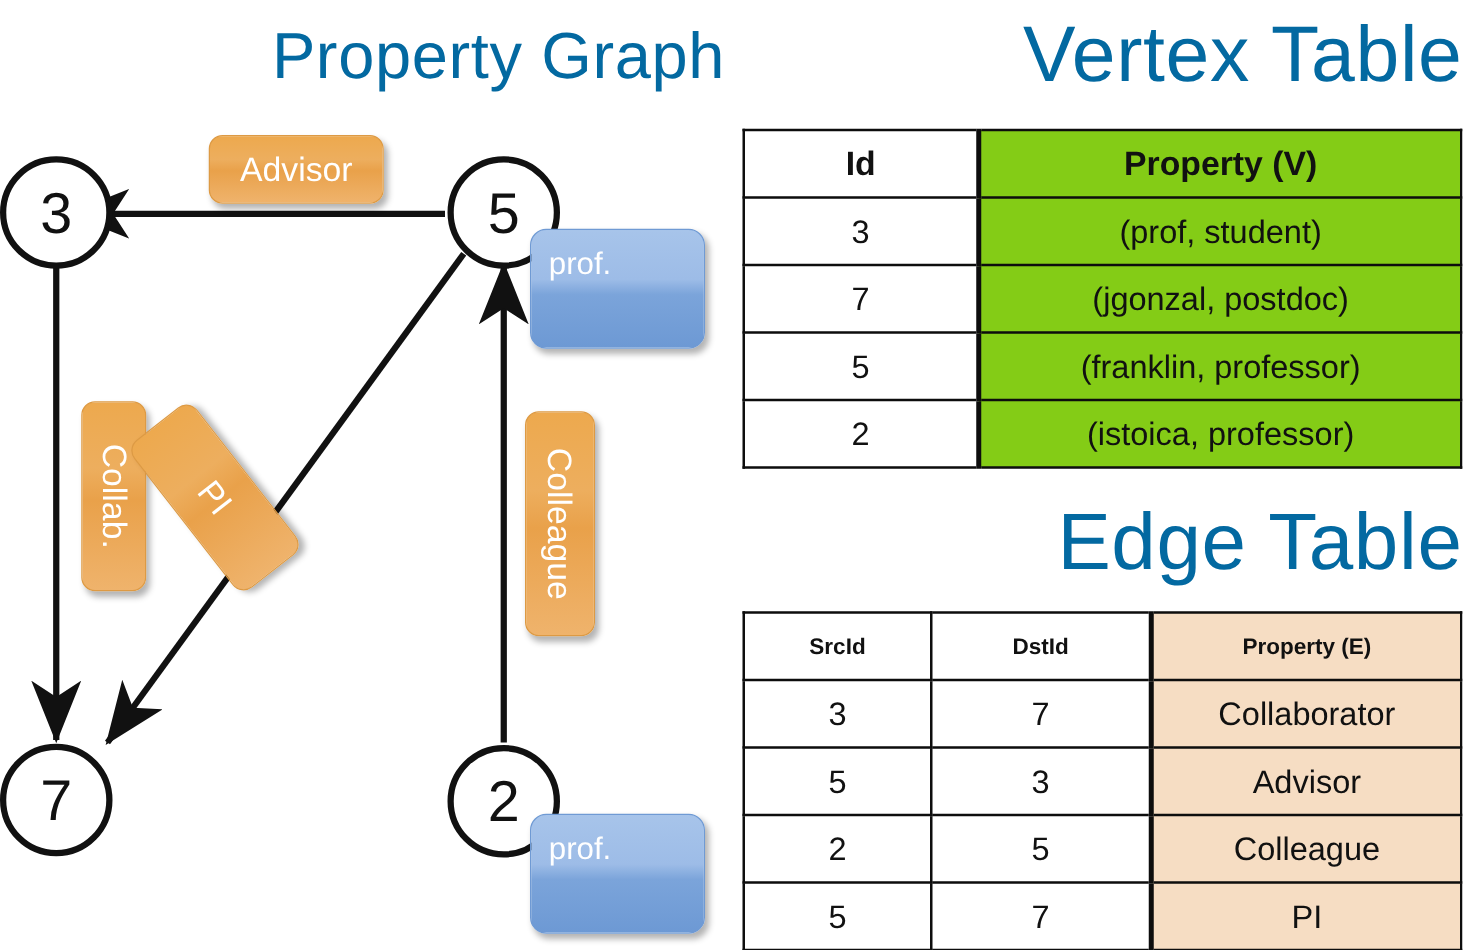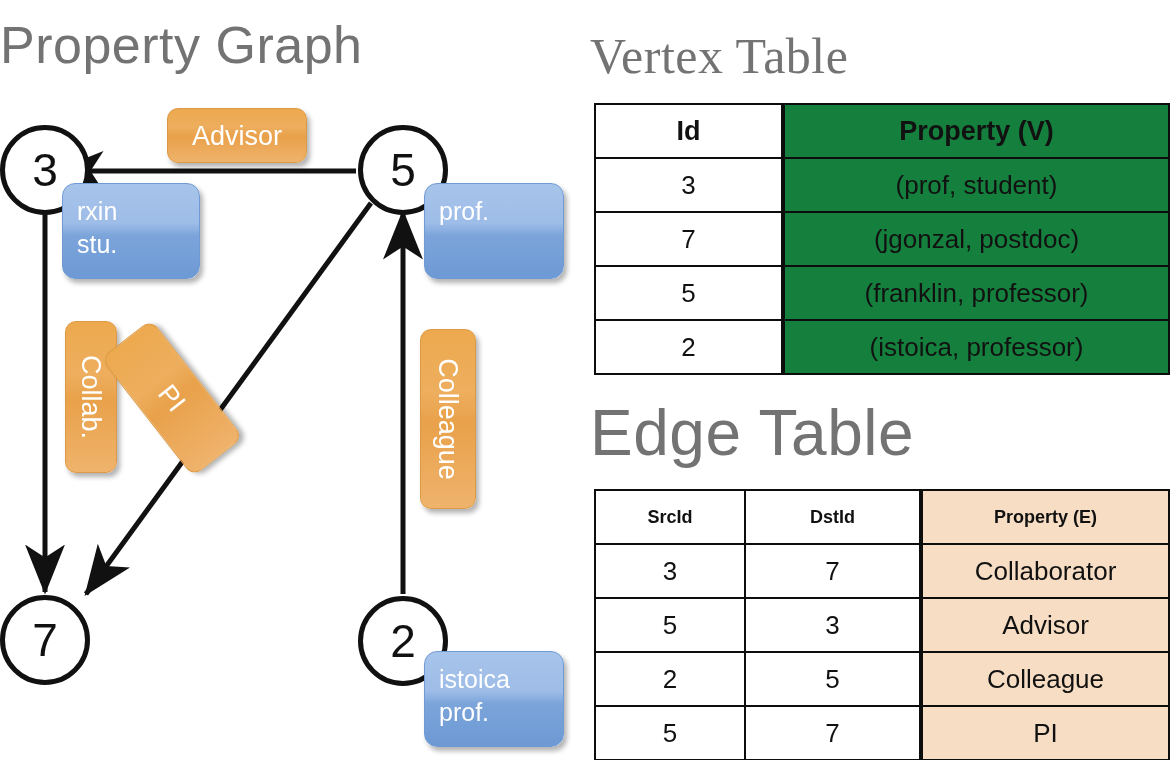--- a/index.html
+++ b/index.html
@@ -14,32 +14,32 @@
     overflow: hidden;
     font-family: "Liberation Sans", sans-serif;
     color: #000;
   }
 
   
   .title {
     position: absolute;
     font-family: "Liberation Sans", sans-serif;
     font-weight: 300;
-    color: #737373;
+    color: #0369a1;
     letter-spacing: 0.5px;
     white-space: nowrap;
-    text-align: left;
+    text-align: right;
   }
   #title-property-graph {
     left: 0; top: 14px; width: 580px;
     font-size: 52px; line-height: 62px;
   }
   #title-vertex-table {
-    left: 590px; top: 26px; width: 580px;
-    font-size: 50px; line-height: 60px; font-family: Liberation Serif, serif;
+    left: 590px; top: 14px; width: 580px;
+    font-size: 63px; line-height: 60px;
   }
   #title-edge-table {
     left: 590px; top: 403px; width: 580px;
     font-size: 64px; line-height: 60px;
   }
 
   
   #graph-panel {
     position: absolute;
     left: 0; top: 88px;
@@ -164,21 +164,21 @@
 
   
   #vertex-table {
     left: 594px; top: 103px;
     width: 574px;
   }
   #vertex-table th, #vertex-table td { height: 52px; font-size: 26px; }
   #vertex-table th { font-size: 27px; }
   #vertex-table col.c-id   { width: 188px; }
   #vertex-table col.c-prop { width: 386px; }
-  .cell-prop-v { background: #15803d; }
+  .cell-prop-v { background: #84cc16; }
 
   
   #edge-table {
     left: 594px; top: 489px;
     width: 574px;
   }
   #edge-table th, #edge-table td { height: 52px; font-size: 26px; }
   #edge-table th { font-size: 18px; }
   #edge-table col.c-src { width: 150px; }
   #edge-table col.c-dst { width: 176px; }
@@ -221,29 +221,24 @@
   <div class="vertex-node" id="node-5">
     <span class="vnum">5</span>
   </div>
   <div class="vertex-node" id="node-7">
     <span class="vnum">7</span>
   </div>
   <div class="vertex-node" id="node-2">
     <span class="vnum">2</span>
   </div>
 
-  <div class="prop-box" id="prop-rxin">
-    <div>rxin</div>
-    <div>stu.</div>
-  </div>
   <div class="prop-box" id="prop-franklin">
     <div>prof.</div>
   </div>
   <div class="prop-box" id="prop-istoica">
-    <div>istoica</div>
     <div>prof.</div>
   </div>
 
   <div class="edge-label" id="edge-label-advisor">
     <span class="elabel">Advisor</span>
   </div>
   <div class="edge-label" id="edge-label-collab">
     <span class="elabel">Collab.</span>
   </div>
   <div class="edge-label" id="edge-label-pi">

